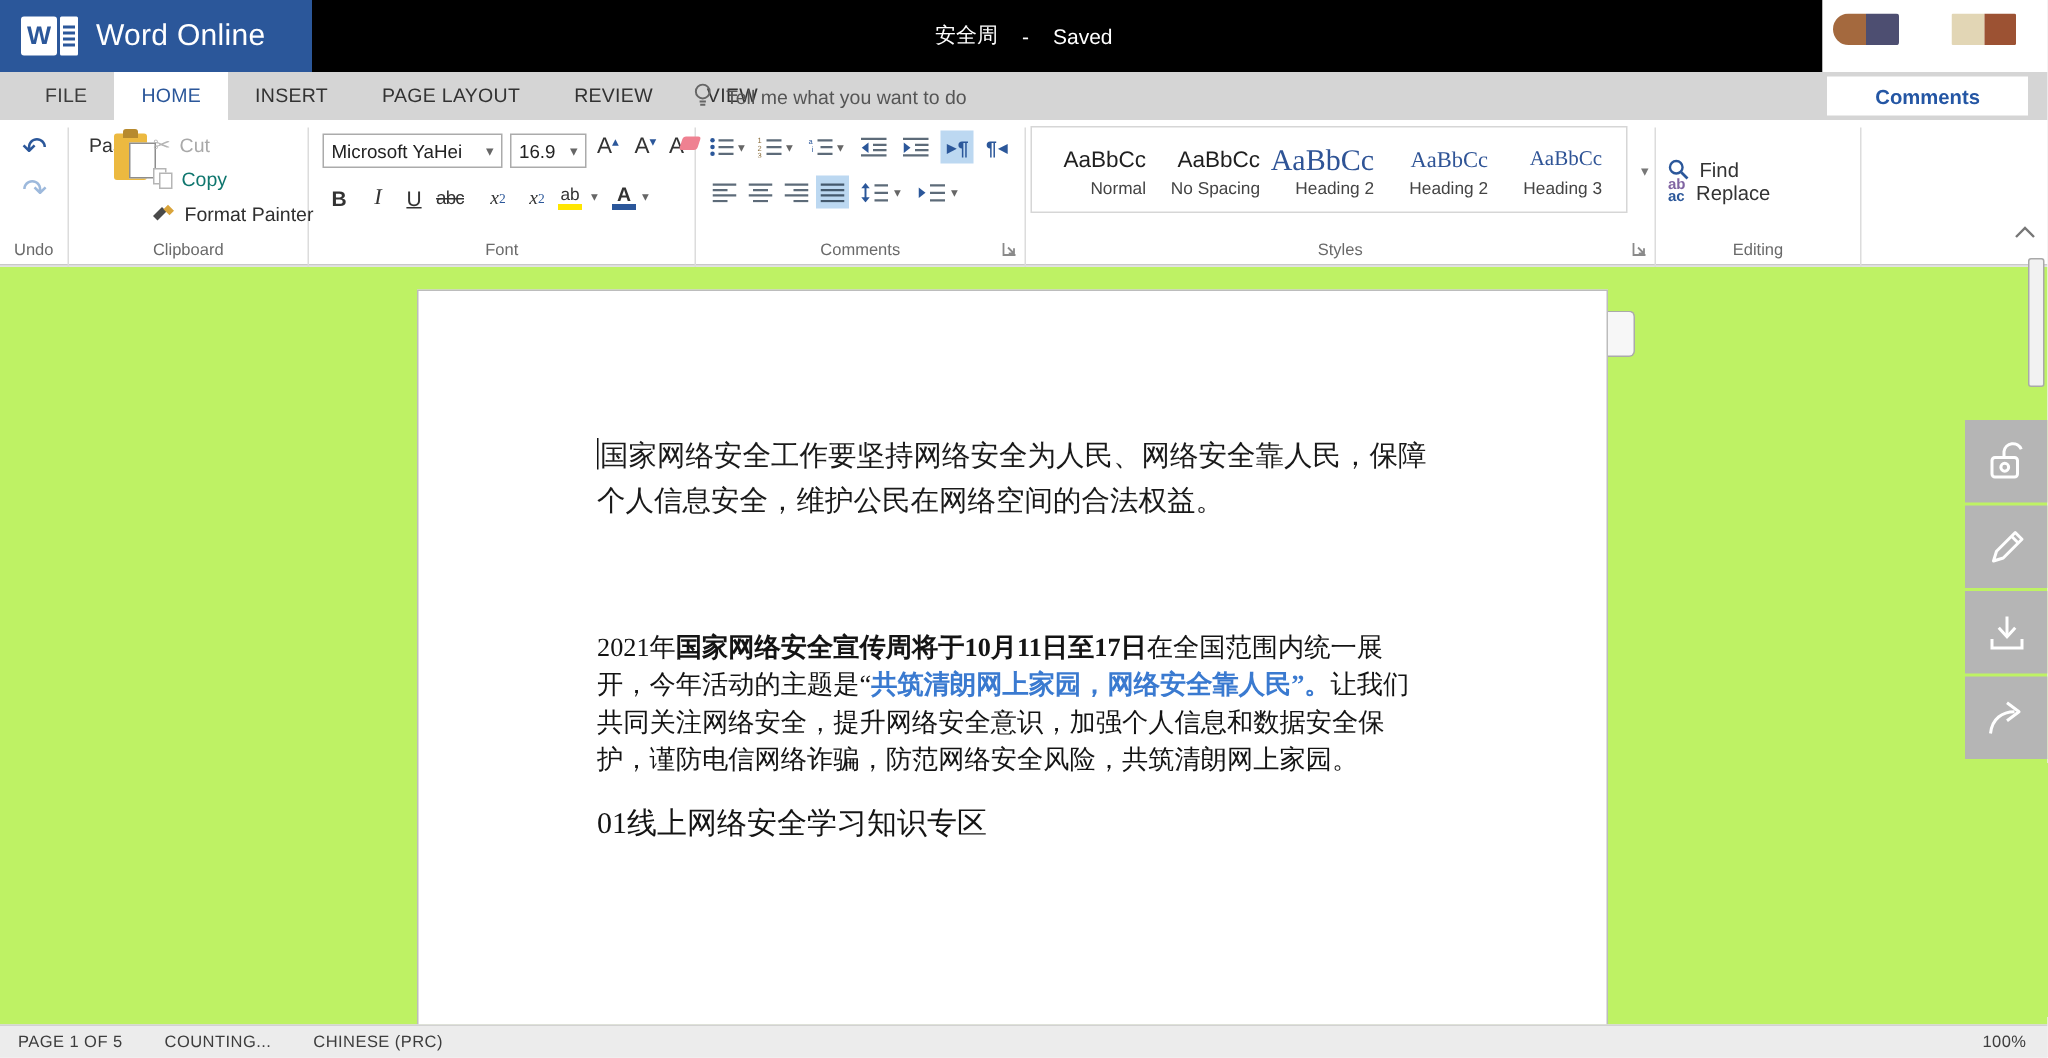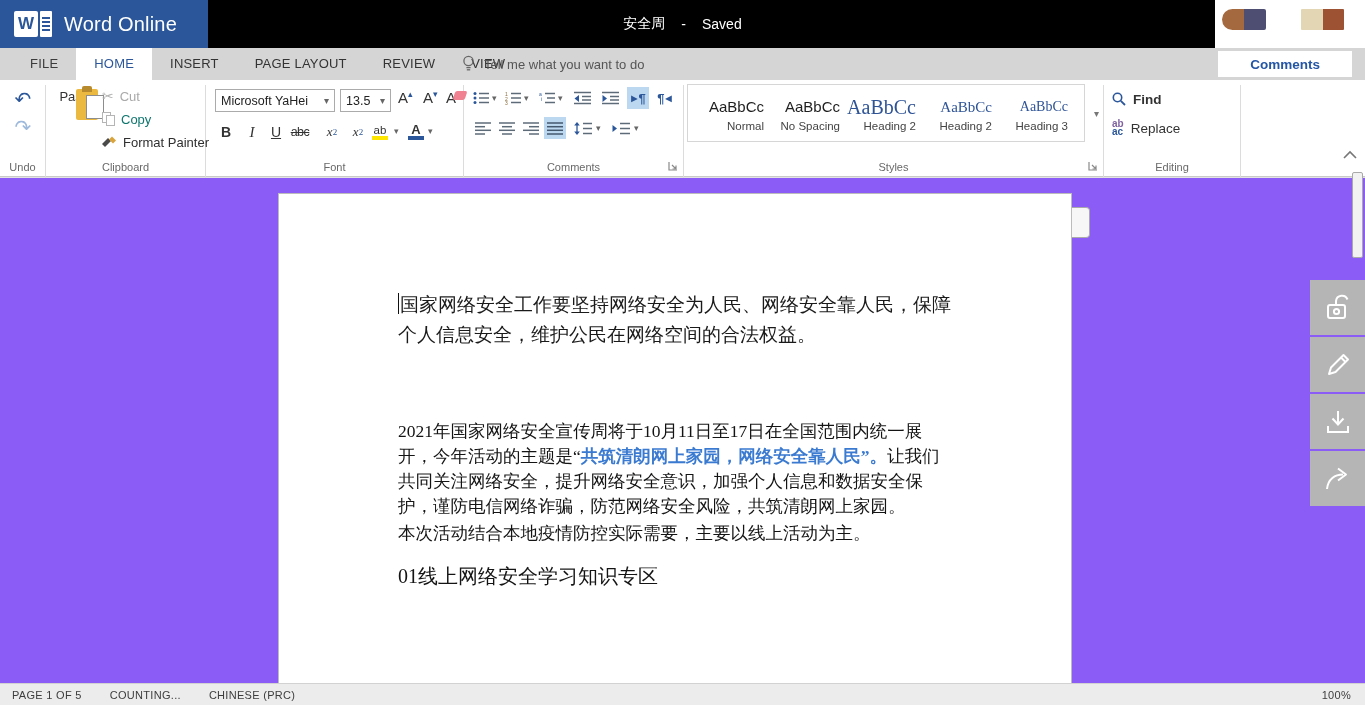--- a/index.html
+++ b/index.html
@@ -137,43 +137,43 @@
   .style-name { font-size:11.5px; color:#444; margin-top:1px; }
   .st-h1 .style-prev { color:#2f5496; font-size:20px; font-family:"Liberation Serif",serif; }
   .st-h2 .style-prev { color:#2f5496; font-size:15px; font-family:"Liberation Serif",serif; }
   .st-h3 .style-prev { color:#2f5496; font-size:14px; font-family:"Liberation Serif",serif; }
   .gallery-more { position:absolute; right:4px; top:28px; font-size:10px; color:#777; }
 
   
   .g-edit { left:1104px; width:136px; }
   .ebtn { position:absolute; left:8px; height:22px; display:flex; align-items:center; gap:7px;
           font-size:13.5px; color:#333; }
-  .e-find { top:8px;font-weight:bold; } .e-replace { top:37px; }
+  .e-find { top:22px; } .e-replace { top:37px; }
   .rep-ic { display:flex; flex-direction:column; line-height:8px; font-size:10px; font-weight:bold; }
   .rep-ic .t { color:#8064a2; } .rep-ic .b { color:#2b579a; }
   .collapse { position:absolute; left:1342px; top:68px; width:20px; height:16px; }
 
   
   .canvas { position:absolute; top:178px; left:0; width:1365px; height:505px;
-            background:#8b5cf6; overflow:hidden; }
+            background:#bef264; overflow:hidden; }
   .page { position:absolute; left:278px; top:15px; width:794px; height:700px; background:#fff;
           border:1px solid #bcbcbc; padding:96px 119px 0 119px; }
   .page-tab { position:absolute; left:1072px; top:29px; width:18px; height:31px; background:#f7f7f7;
               border:1px solid #aaa; border-left:none; border-radius:0 4px 4px 0; }
   .doc-p1, .doc-p2 { font-size:19px; line-height:30px; color:#1a1a1a; }
   .doc-p2 { margin-top:16px; }
   .doc-p3, .doc-p4 { font-family:"Liberation Serif","DejaVu Serif",serif; font-size:17.5px;
                      line-height:25px; color:#141414; }
   .doc-p3 { margin-top:69px; }
   .doc-ph { font-family:"Liberation Serif","DejaVu Serif",serif; font-size:22px; font-weight:bold;
             text-align:center; color:#111; margin-top:9px; line-height:30px; }
   .doc-p4 { margin-top:2px; }
   .doc-p5 { font-family:"Liberation Serif","DejaVu Serif",serif; font-size:20px; color:#141414;
             margin-top:16px; line-height:28px; }
-  .run-b { font-weight:normal; }
+  .run-b { font-weight:bold; }
   .run-b-blue { font-weight:bold; color:#3a7ad0; }
   .run-u-blue { border-bottom:2px solid #2f6fd0; }
   .caret { display:inline-block; width:1px; height:21px; background:#111; vertical-align:-3px;
            margin-right:1px; }
 
   
   .scroll-thumb { position:absolute; right:2px; top:172px; width:11px; height:86px;
                   background:#f2f2f2; border:1px solid #a9a9a9; border-radius:2px; }
   .side-tools { position:absolute; right:0; top:280px; width:55px; }
   .tool { width:55px; height:55px; margin-bottom:2px; background:#b5b5b5;
@@ -284,21 +284,21 @@
     </div>
     <div class="grp-label">Clipboard</div>
   </div>
 
   <div class="grp g-font">
     <div class="select-box fname">
       <span>Microsoft YaHei</span>
       <span class="dd">▾</span>
     </div>
     <div class="select-box fsize">
-      <span>13.5</span>
+      <span>16.9</span>
       <span class="dd">▾</span>
     </div>
     <div class="fbtn grow">
       <span>A</span>
         <sup>▴</sup>
     </div>
     <div class="fbtn shrink">
       <span>A</span>
         <sup>▾</sup>
     </div>
@@ -518,21 +518,20 @@
       <polyline points="2,8 8,2 14,8" fill="none" stroke="#777" stroke-width="1.6"></polyline>
     </svg>
   </span>
 </div>
 
 <div class="canvas">
   <div class="page">
     <div>
         <p class="doc-p1"><span class="caret"></span><span>国家网络安全工作要坚持网络安全为人民、网络安全靠人民，保障个人信息安全，维护公民在网络空间的合法权益。</span></p>
         <p class="doc-p3"><span>2021年</span><span class="run-b">国家网络安全宣传周将于10月11日至17日</span><span>在全国范围内统一展开，今年活动的主题是“</span><span class="run-b-blue">共筑清朗网上家园，网络安全靠人民</span><span class="run-b-blue">”。</span><span>让我们共同关注网络安全，提升网络安全意识，加强个人信息和数据安全保护，谨防电信网络诈骗，防范网络安全风险，共筑清朗网上家园。</span></p>
-        <p class="doc-p4"><span>本次活动结合本地疫情防控实际需要，主要以线上活动为主。</span></p>
         <p class="doc-p5"><span>01线上网络安全学习知识专区</span></p>
       </div>
   </div>
   <div class="page-tab"></div>
 </div>
 
 <div class="scroll-thumb"></div>
 
 <div class="side-tools">
   <div class="tool">

